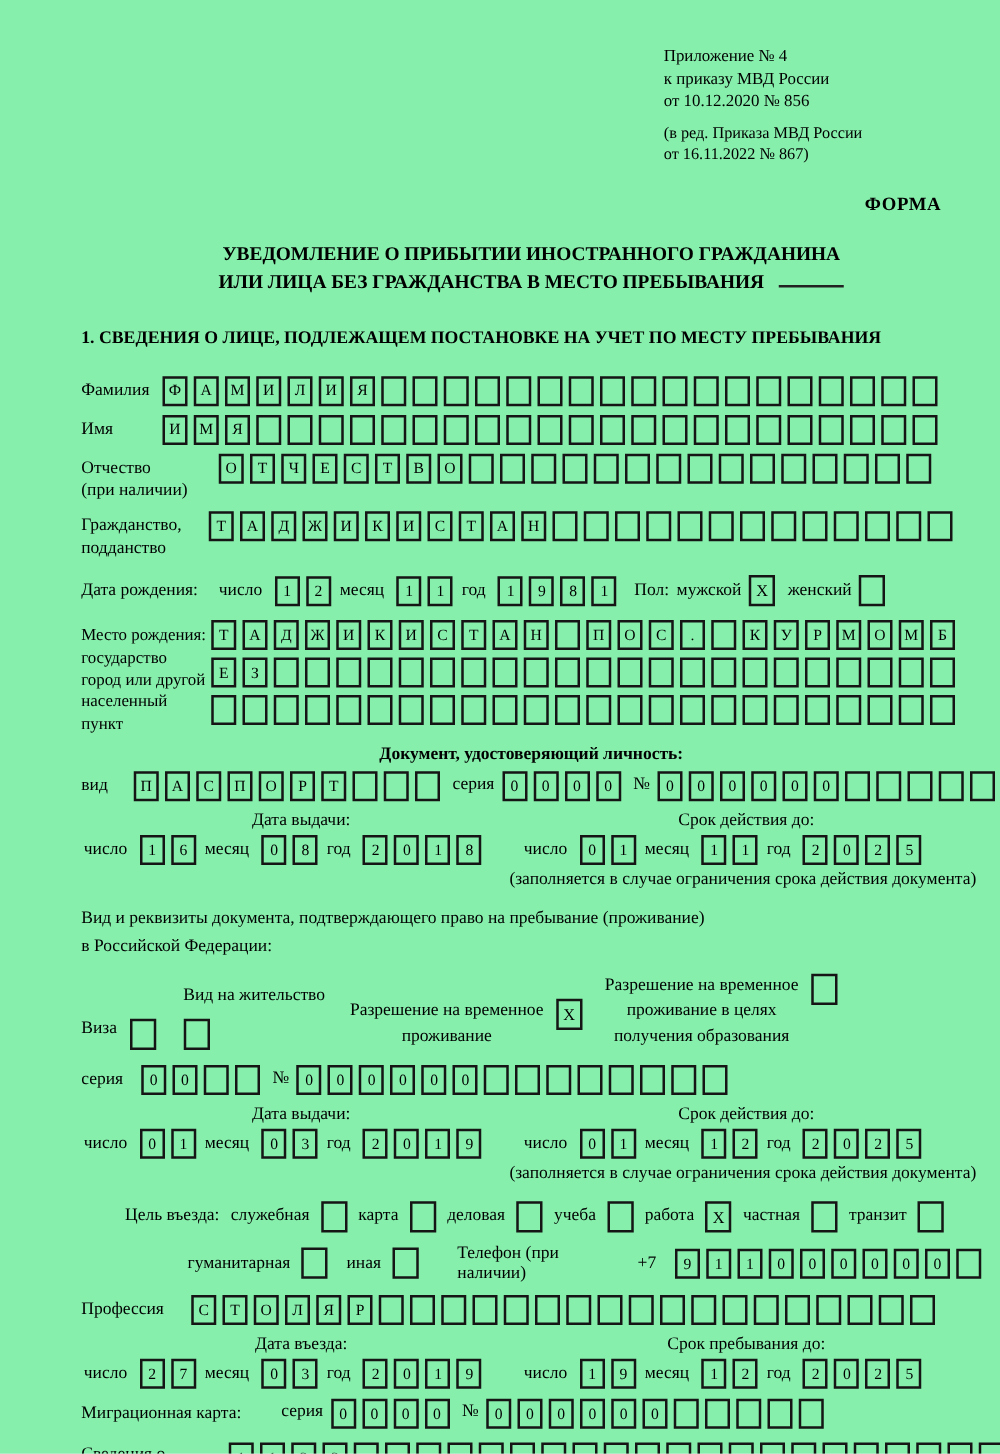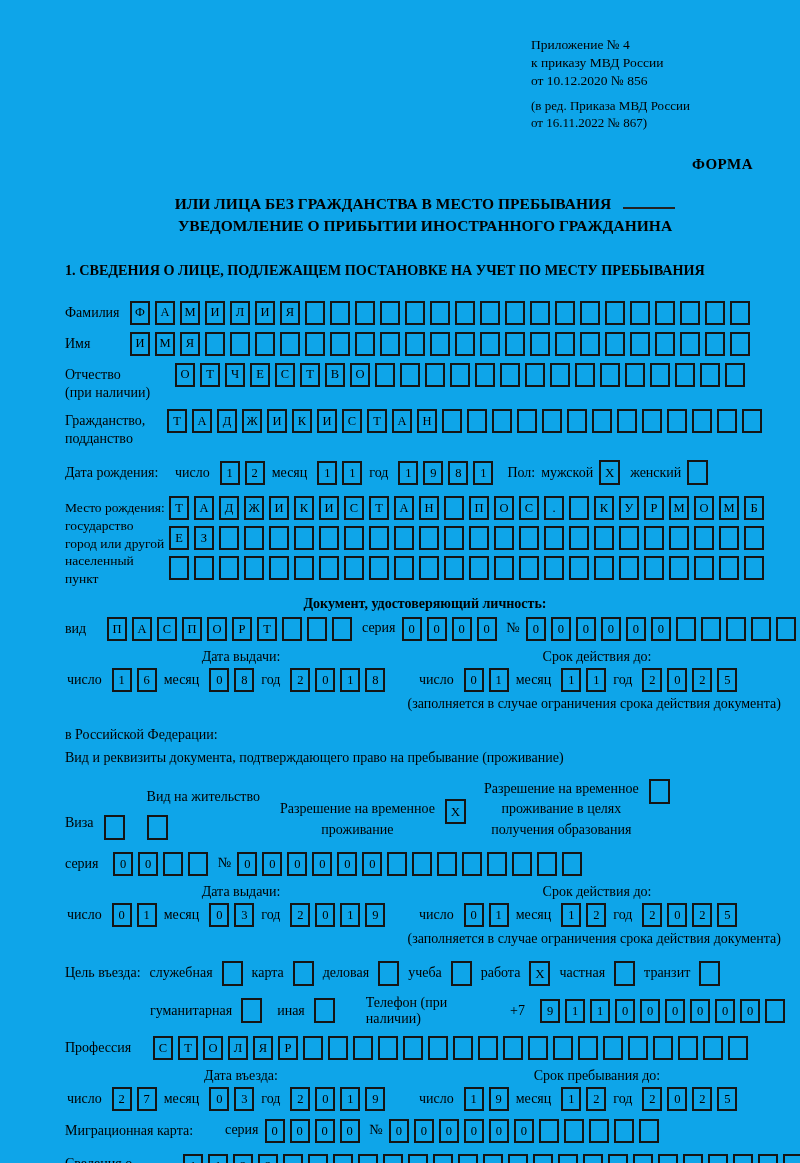--- a/index.html
+++ b/index.html
@@ -1,17 +1,17 @@
 <!DOCTYPE html>
 <html><head>
 <meta charset="utf-8">
 <style>
   html,body{margin:0;padding:0;background:#e8e8e8;}
   .page{
-    width:800px;height:1163px;margin:0 auto;background:#0ea5e9;color:#000;
+    width:800px;height:1163px;margin:0 auto;background:#86efac;color:#000;
     font-family:"Liberation Serif","DejaVu Serif",serif;font-size:14px;
     box-sizing:border-box;padding:36px 15px 10px 65px;overflow:hidden;position:relative;
   }
   
   .hdr{width:228px;margin-left:auto;margin-right:26px;line-height:1.35;font-size:13.5px;}
   .hdr .sub{margin-top:6px;font-size:13px;}
   .forma{font-weight:bold;text-align:right;margin:24px 32px 0 0;font-size:15px;letter-spacing:.5px;}
   
   .title{text-align:center;font-weight:bold;font-size:15.5px;line-height:1.45;margin:20px 0 0 0;}
   .title-underline{display:inline-block;width:52px;border-bottom:2px solid #222;margin-left:12px;vertical-align:baseline;}
@@ -39,21 +39,21 @@
   .date-col2{width:360px;}
   .date-head{text-align:center;margin-bottom:3px;}
   .date-line{display:flex;align-items:center;gap:5px;}
   .date-line .dlab{margin:0 5px 0 2px;white-space:nowrap;}
   .note{font-size:14px;text-align:right;margin-top:4px;padding-right:4px;}
   .doc-head{font-weight:bold;text-align:center;font-size:14px;margin-top:9px;}
   
   .permit-row{display:flex;align-items:flex-end;margin-top:10px;gap:14px;}
   .permit-item{display:flex;align-items:flex-start;gap:10px;}
   .permit-item .lbl{text-align:center;line-height:1.45;}
-  .purpose-row{display:flex;align-items:center;gap:9px;margin-top:14px;flex-wrap:nowrap;}
+  .purpose-row{display:flex;align-items:center;gap:9px;margin-top:14px;flex-wrap:nowrap;margin-left:35px;}
   .purpose-row .pl{white-space:nowrap;}
   .purpose2{display:flex;align-items:center;gap:9px;margin-top:9px;padding-left:85px;}
   .phone-prefix{margin:0 6px 0 14px;font-size:14px;}
   .intro{margin-top:12px;line-height:1.6;}
   .mig-row{display:flex;align-items:flex-start;margin-top:8px;}
 </style>
 </head>
 <body>
 
 <div class="page">
@@ -64,24 +64,24 @@
     <div>от 10.12.2020 № 856</div>
     <div class="sub">
       <div>(в ред. Приказа МВД России</div>
       <div>от 16.11.2022 № 867)</div>
     </div>
   </div>
 
   <div class="forma">ФОРМА</div>
 
   <div class="title">
+    <div>УВЕДОМЛЕНИЕ О ПРИБЫТИИ ИНОСТРАННОГО ГРАЖДАНИНА</div>
     <div>
       <span>ИЛИ ЛИЦА БЕЗ ГРАЖДАНСТВА В МЕСТО ПРЕБЫВАНИЯ</span><span class="title-underline"></span>
     </div>
-    <div>УВЕДОМЛЕНИЕ О ПРИБЫТИИ ИНОСТРАННОГО ГРАЖДАНИНА</div>
   </div>
 
   <div class="sec">1. СВЕДЕНИЯ О ЛИЦЕ, ПОДЛЕЖАЩЕМ ПОСТАНОВКЕ НА УЧЕТ ПО МЕСТУ ПРЕБЫВАНИЯ</div>
 
   <div class="frow" style="margin-top:22px;">
     <div class="flabel w65">Фамилия</div>
     <div class="cells">
         <span class="cell">Ф</span>
         <span class="cell">А</span>
         <span class="cell">М</span>
@@ -386,22 +386,22 @@
           <span class="cell">2</span>
           <span class="cell">0</span>
           <span class="cell">2</span>
           <span class="cell">5</span>
         </div>
     </div>
   </div>
   <div class="note">(заполняется в случае ограничения срока действия документа)</div>
 
   <div class="intro">
+    <div>Вид и реквизиты документа, подтверждающего право на пребывание (проживание)</div>
     <div>в Российской Федерации:</div>
-    <div>Вид и реквизиты документа, подтверждающего право на пребывание (проживание)</div>
   </div>
 
   <div class="permit-row">
     <div class="permit-item">
       <span>Виза</span>
       <span class="checkbox"></span>
     </div>
     <div class="permit-item" style="margin-left:8px;flex-direction:column;">
       <span>Вид на жительство</span>
       <span class="checkbox"></span>

